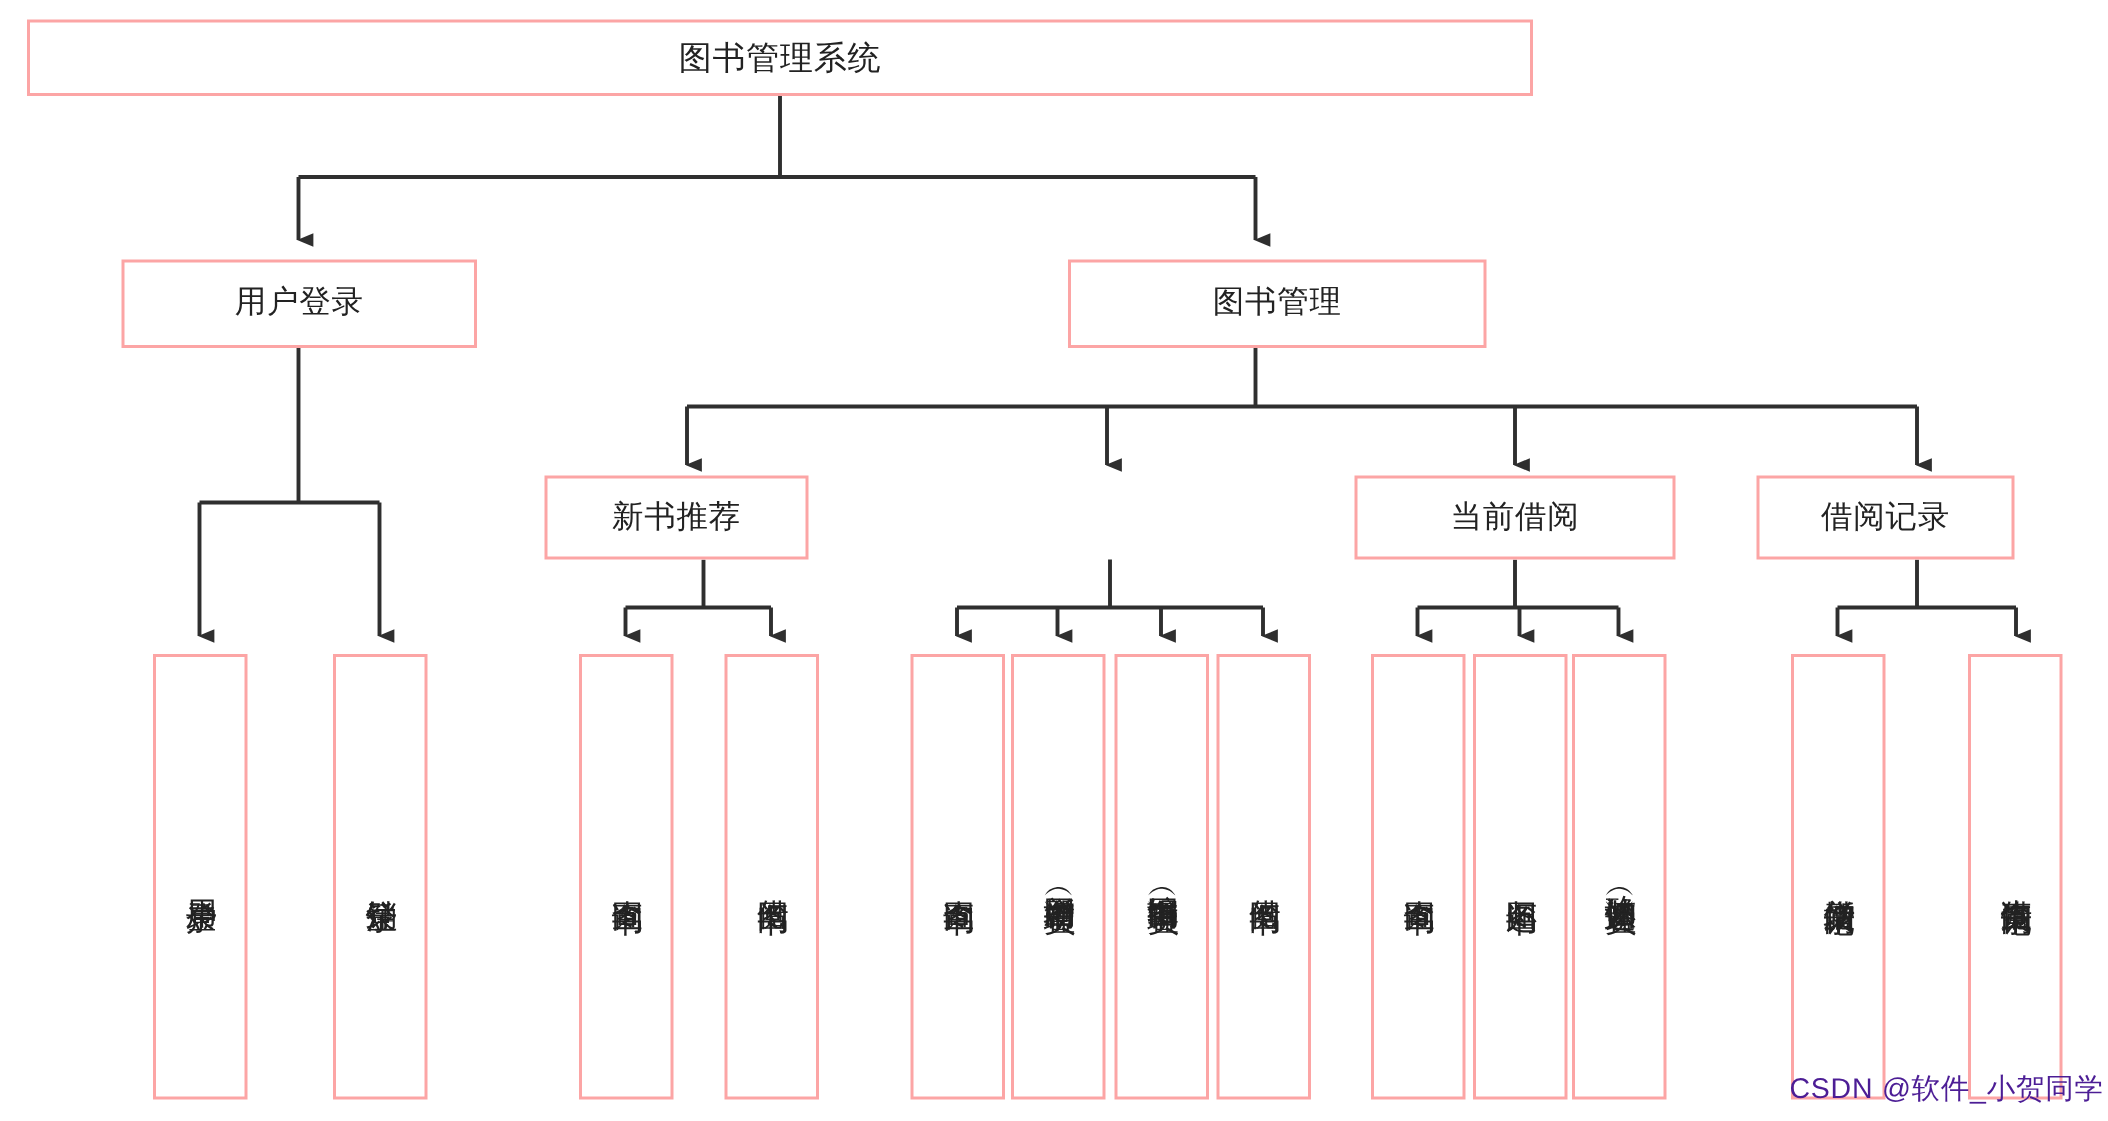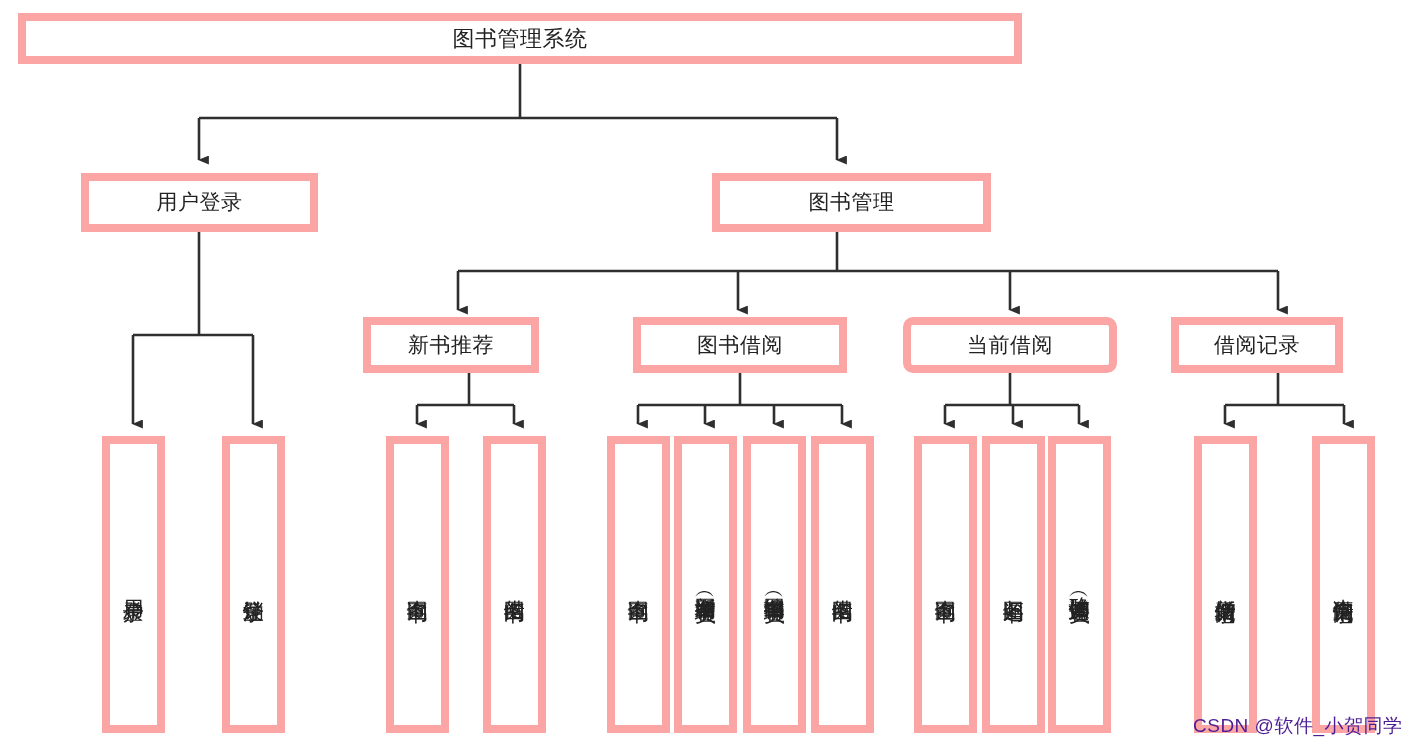--- a/index.html
+++ b/index.html
@@ -22,21 +22,21 @@
     left: 0;
     top: 0;
     width: 1405px;
     height: 747px;
     pointer-events: none;
   }
   .node {
     position: absolute;
     box-sizing: border-box;
     background: #ffffff;
-    border: 8px solid #fca5a5;
+    border: 2px solid #fca5a5;
     display: flex;
     align-items: center;
     justify-content: center;
     color: #222222;
   }
   .node .label {
     font-size: 21px;
     line-height: 1.05;
     letter-spacing: 0.5px;
     white-space: nowrap;
@@ -129,24 +129,21 @@
   <div class="node" style="left:81px; top:173px; width:237px; height:59px;">
     <span class="label">用户登录</span>
   </div>
   <div class="node" style="left:712px; top:173px; width:279px; height:59px;">
     <span class="label">图书管理</span>
   </div>
 
   <div class="node" style="left:363px; top:317px; width:176px; height:56px;">
     <span class="label">新书推荐</span>
   </div>
-  <div class="node" style="left:633px; top:317px; width:214px; height:56px;">
-    <span class="label">图书借阅</span>
-  </div>
-  <div class="node" style="left:903px; top:317px; width:214px; height:56px;border-radius:10px;">
+  <div class="node" style="left:903px; top:317px; width:214px; height:56px;">
     <span class="label">当前借阅</span>
   </div>
   <div class="node" style="left:1171px; top:317px; width:172px; height:56px;">
     <span class="label">借阅记录</span>
   </div>
 
   <div class="node leaf" style="left:102px; top:436px; width:63px; height:297px;">
     <span class="label">用户登录</span>
   </div>
   <div class="node leaf" style="left:222px; top:436px; width:63px; height:297px;">

